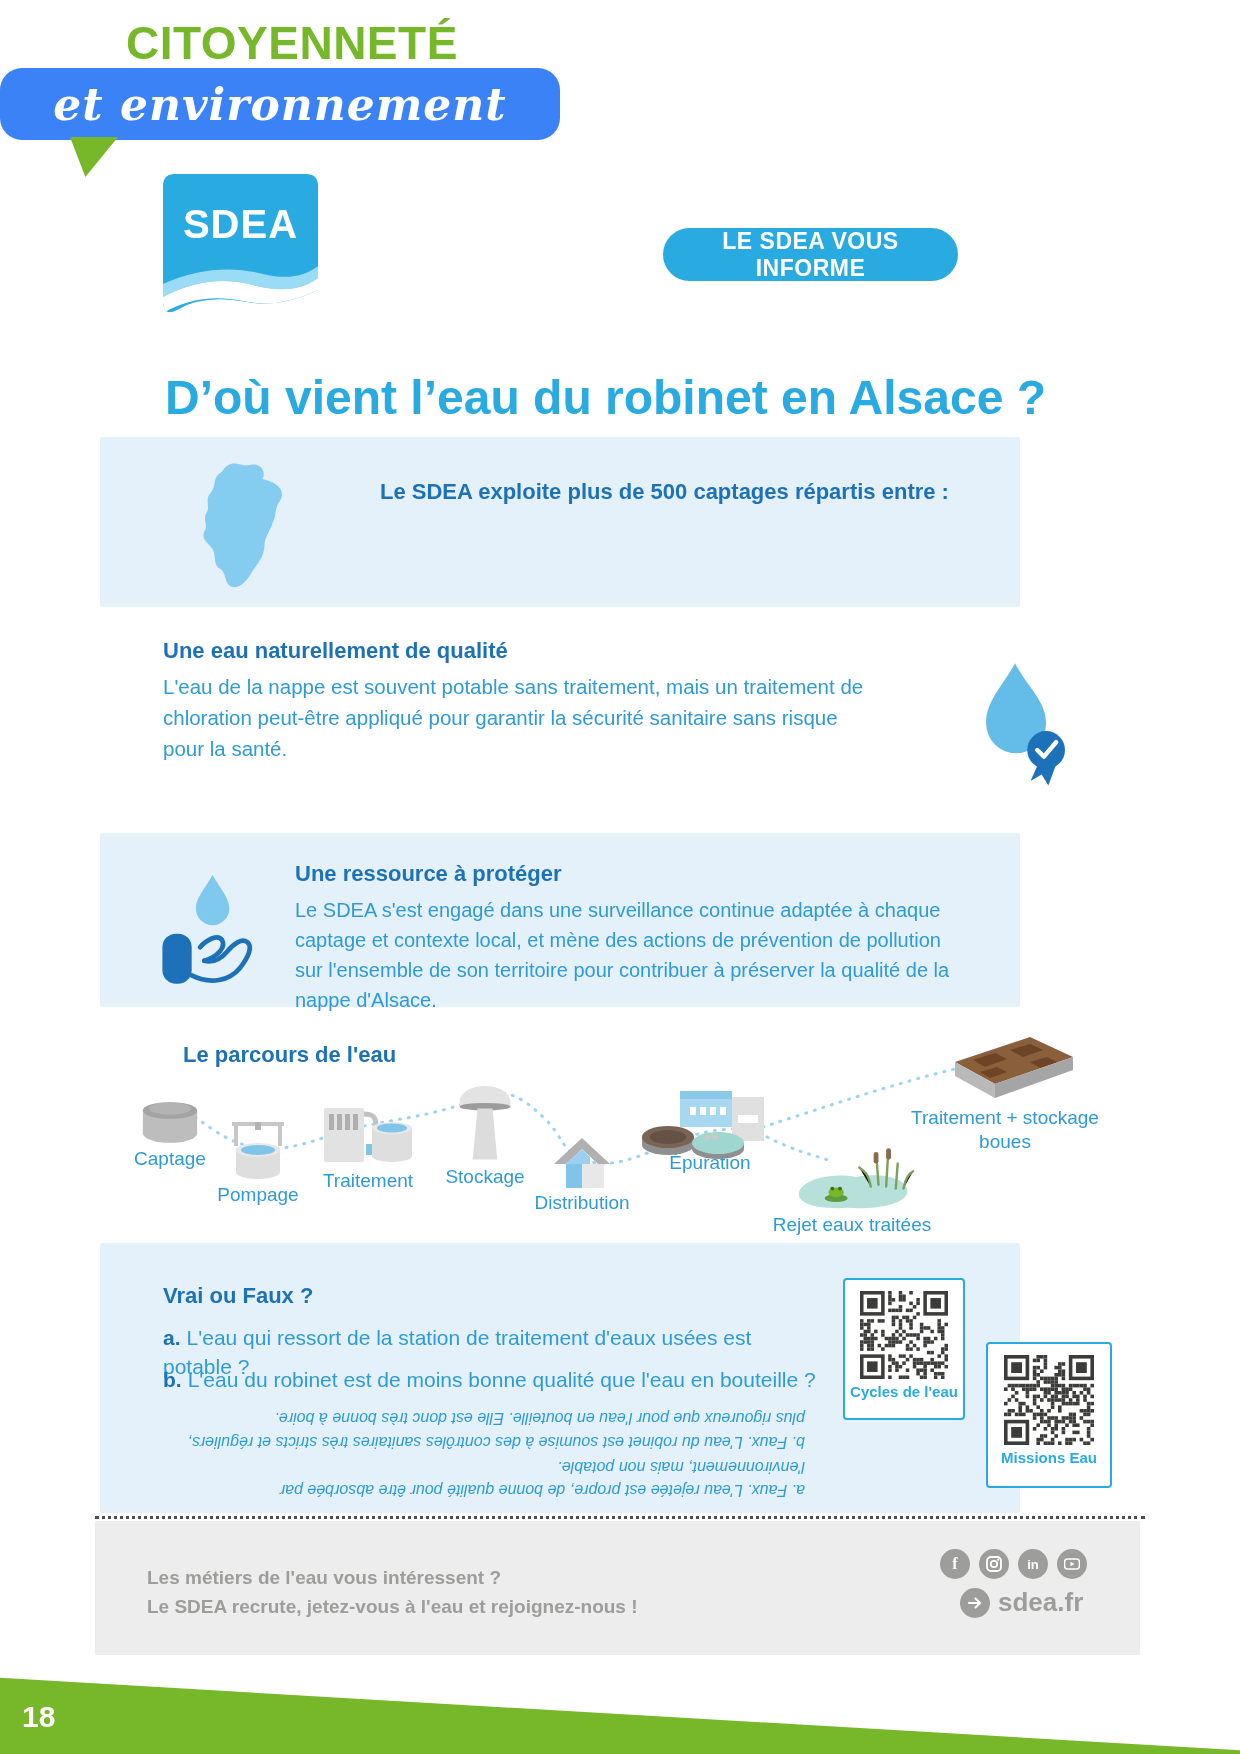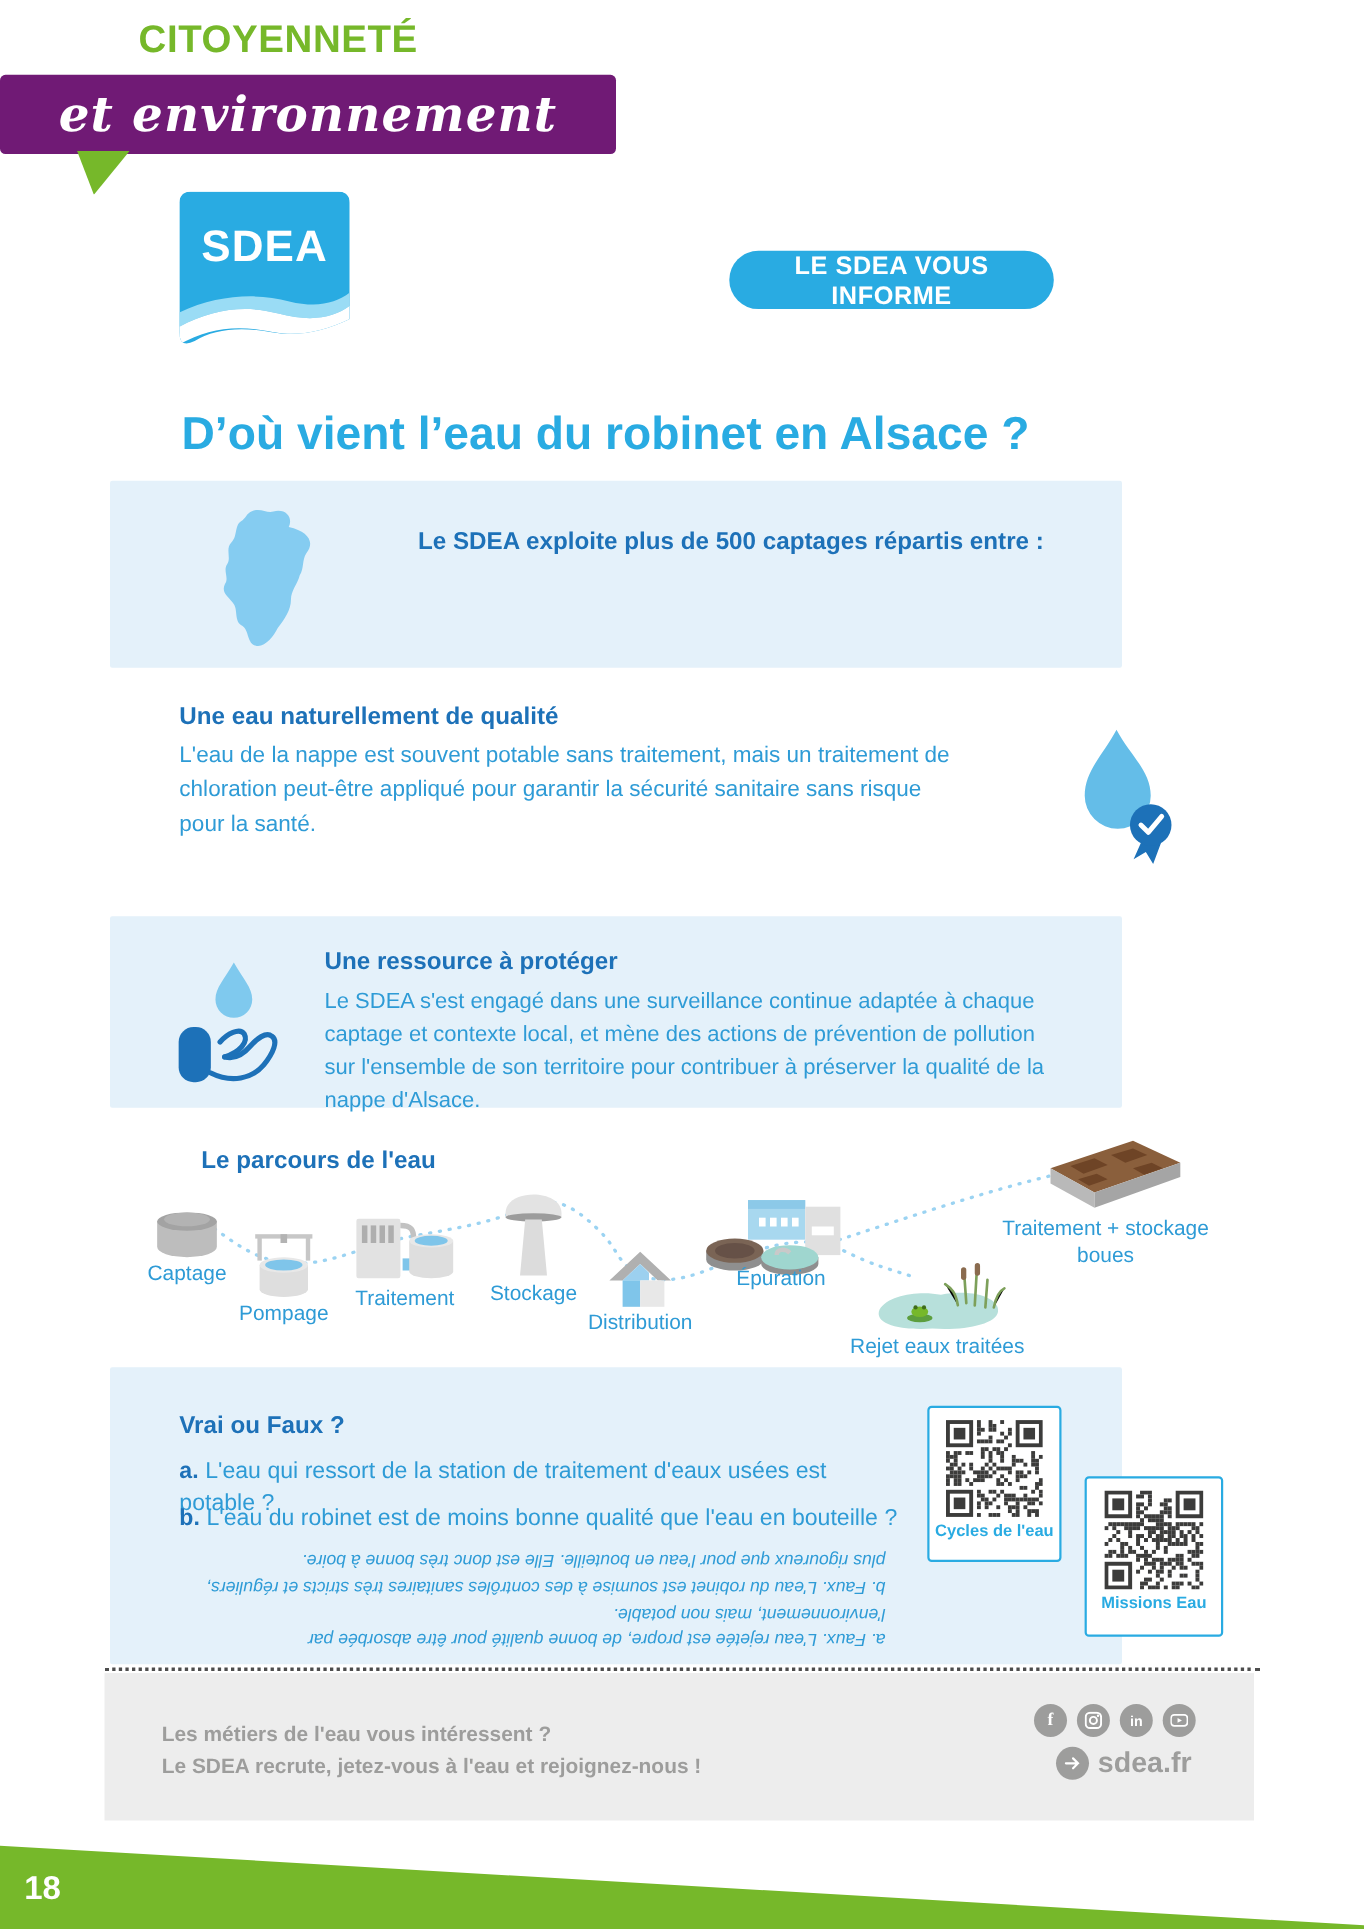--- a/index.html
+++ b/index.html
@@ -1,37 +1,37 @@
 <!DOCTYPE html>
 <html><head>
 <meta charset="utf-8">
 <style>
   html,body{margin:0;padding:0;background:#ffffff;}
   .page{position:relative;width:1240px;height:1754px;background:#fff;overflow:hidden;
         font-family:"Liberation Sans", sans-serif;}
   .abs{position:absolute;}
 
   
-  .kicker{left:126px;top:16px;font-size:35px;font-weight:800;color:#76b82a;letter-spacing:.5px;}
-  .banner{left:0;top:68px;width:560px;height:72px;background:#701a75;border-radius:5px;
+  .kicker{left:126px;top:16px;font-size:46px;font-weight:800;color:#76b82a;letter-spacing:.5px;}
+  .banner{left:0;top:68px;width:560px;height:72px;background:#3b82f6;border-radius:22px;
           display:flex;align-items:center;justify-content:center;}
   .banner-text{color:#fff;font-family:"DejaVu Serif", serif;font-style:italic;font-weight:bold;
           font-size:44px;letter-spacing:1px;}
   .banner-tail{left:70px;top:137px;width:48px;height:40px;background:#76b82a;
           clip-path:polygon(0 0,100% 0,32% 100%);}
   .logo{left:163px;top:174px;width:155px;height:142px;background:#29abe2;border-radius:10px;
         clip-path:path("M0 10 Q0 0 10 0 L145 0 Q155 0 155 10 L155 116 Q118 134 84 128 Q40 120 14 136 Q0 143 0 128 Z");
         text-align:center;}
   .logo-text{margin-top:28px;font-size:40px;font-weight:800;color:#fff;letter-spacing:1px;}
   .logo-wave{position:absolute;left:0;bottom:0;width:155px;height:70px;}
   .info-btn{left:663px;top:228px;width:295px;height:53px;background:#29abe2;border-radius:27px;
         display:flex;align-items:center;justify-content:center;color:#fff;font-size:23px;
         font-weight:bold;letter-spacing:.5px;border:none;cursor:pointer;}
 
-  .page-title{left:165px;top:370px;font-size:42px;font-weight:800;color:#29abe2;}
+  .page-title{left:165px;top:370px;font-size:48px;font-weight:800;color:#29abe2;}
 
   .bluebox{background:#e4f1fa;border-radius:2px;}
   .box1{left:100px;top:437px;width:920px;height:170px;}
   .box2{left:100px;top:833px;width:920px;height:174px;}
   .box3{left:100px;top:1243px;width:920px;height:270px;}
 
   .h-blue{font-size:22px;font-weight:bold;color:#1d71b8;}
   .body-blue{font-size:20.5px;color:#2e9bd6;line-height:1.5;}
 
   .bullets{margin:10px 0 0 0;padding:0;list-style:none;}

